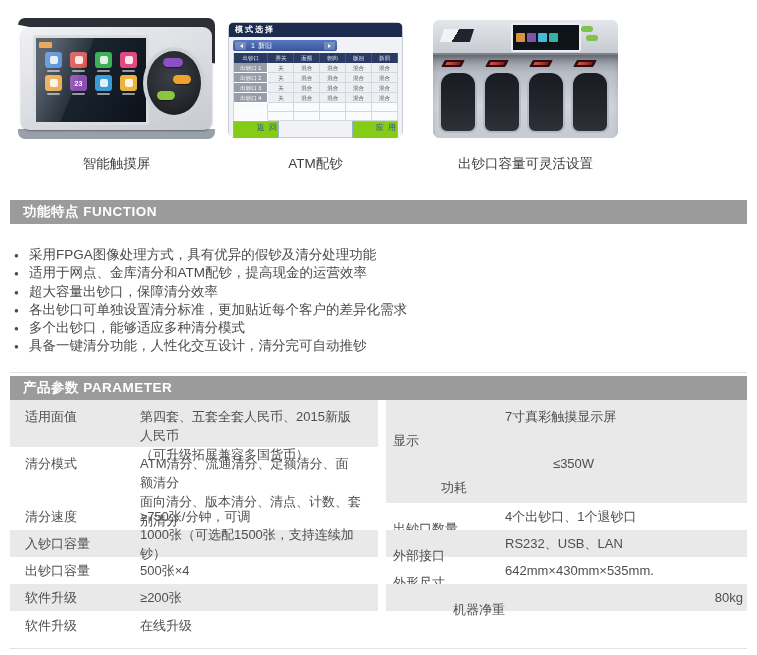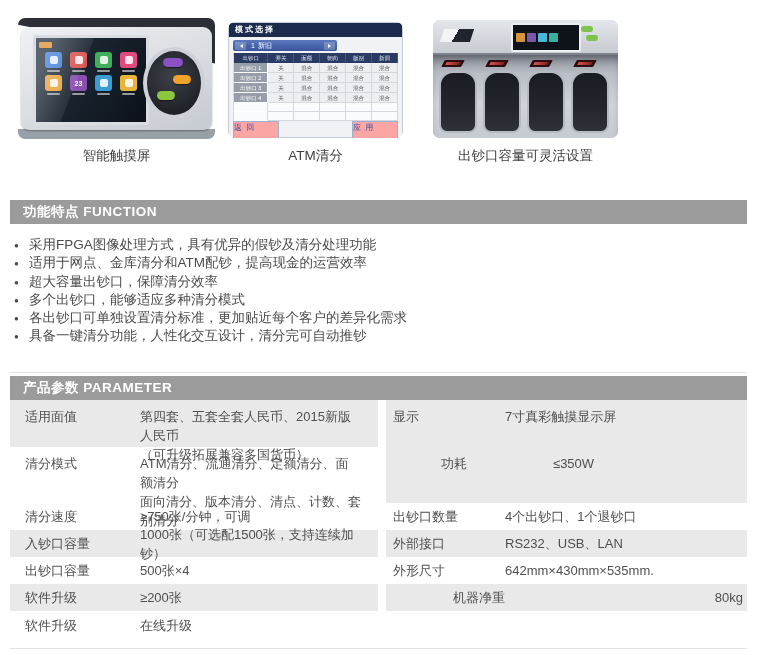--- a/index.html
+++ b/index.html
@@ -4,21 +4,21 @@
 <style>
   html,body{margin:0;padding:0;background:#fff;}
   #page{position:relative;width:757px;height:655px;background:#ffffff;overflow:hidden;
         font-family:"Liberation Sans","DejaVu Sans",sans-serif;color:#4b4b4b;}
 
   
   .fig{position:absolute;overflow:hidden;border-radius:7px;}
   #fig-touch{left:18px;top:18px;width:197px;height:121px;}
   #fig-atm{left:228px;top:22px;width:175px;height:116px;}
   #fig-machine{left:433px;top:20px;width:185px;height:118px;}
-  .caption{position:absolute;top:147px;height:18px;font-size:13.5px;color:#3e3e3e;
+  .caption{position:absolute;top:155px;height:18px;font-size:13.5px;color:#3e3e3e;
            text-align:center;line-height:18px;}
   #cap-touch{left:18px;width:197px;}
   #cap-atm{left:228px;width:175px;}
   #cap-machine{left:433px;width:185px;}
 
   
   .t-dark{position:absolute;top:0;left:0;right:0;height:48px;background:#2c2f35;
           clip-path:polygon(0 0,100% 0,100% 95%,0 14%);}
   .t-base{position:absolute;left:0;right:0;bottom:0;height:10px;background:#9aa0a8;}
   .t-body{position:absolute;left:3px;top:9px;right:3px;bottom:9px;border-radius:9px;
@@ -60,22 +60,22 @@
   .atm-row{display:flex;height:10px;}
   .atm-row.empty{height:9px;}
   .atm-c0{background:#989ea9;color:#fff;font-size:5.5px;line-height:10px;text-align:center;
           border-right:1px solid #fff;border-bottom:1px solid #fff;box-sizing:border-box;overflow:hidden;}
   .atm-cell{background:#edeff3;color:#555;font-size:5.5px;line-height:10px;text-align:center;
             border-right:1px solid #d4d7dd;border-bottom:1px solid #d4d7dd;box-sizing:border-box;overflow:hidden;}
   .atm-row.empty .atm-cell,.atm-row.empty .atm-c0{background:#fafbfc;color:transparent;
             border-right:1px solid #d4d7dd;}
   .c0{width:21%;} .cn{width:15.8%;}
   .atm-footer{margin-top:auto;display:flex;justify-content:space-between;}
-  .atm-btn{width:46px;height:20px;background:#fca5a5;border:1px solid #9fb0cf;color:#33539f;
-           font-size:8px;line-height:11px;text-align:left;letter-spacing:1px;box-sizing:border-box;}
+  .atm-btn{width:46px;height:20px;background:#84cc16;border:1px solid #9fb0cf;color:#33539f;
+           font-size:8px;line-height:11px;text-align:right;letter-spacing:1px;box-sizing:border-box;}
 
   
   .machine{position:relative;width:100%;height:100%;border-radius:2px;overflow:hidden;
            background:linear-gradient(#cdd1d7,#c2c6cd);}
   .m-deck{position:relative;height:33px;background:linear-gradient(#e3e6ea,#c7cbd2);
           border-bottom:2px solid #7c828c;}
   .m-logo{position:absolute;left:9px;top:9px;width:30px;height:13px;transform:skewX(-18deg);
           background:linear-gradient(105deg,#f2f3f5 45%,#1f242e 45%);}
   .m-screen{position:absolute;left:78px;top:3px;width:60px;height:25px;background:#0e1219;
             border:2px solid #eceef1;border-radius:2px;display:flex;gap:2px;padding:0 3px;
@@ -94,35 +94,35 @@
 
   
   .section-bar{position:absolute;left:10px;width:737px;height:24px;background:#9b9b9b;
                color:#ffffff;font-size:13.5px;font-weight:bold;line-height:24px;
                padding-left:13px;box-sizing:border-box;letter-spacing:.5px;}
   #function-bar{top:200px;}
   #parameter-bar{top:376px;}
   .hairline{position:absolute;left:10px;width:737px;height:1px;background:#e3e3e3;}
 
   
-  #bullet-list{position:absolute;left:14px;top:236px;width:720px;margin:0;padding:0;list-style:none;}
+  #bullet-list{position:absolute;left:14px;top:246px;width:720px;margin:0;padding:0;list-style:none;}
   #bullet-list li{position:relative;padding-left:15px;font-size:13.5px;line-height:18.3px;color:#4b4b4b;}
   #bullet-list li::before{content:"●";position:absolute;left:0;top:1px;font-size:8px;color:#4b4b4b;}
 
   
   #spec{position:absolute;left:10px;top:400px;width:737px;display:flex;}
   .spec-panel{display:flex;flex-direction:column;}
   #spec-left{width:368px;margin-right:8px;}
   #spec-right{width:361px;}
   .spec-row{display:flex;align-items:center;box-sizing:border-box;font-size:13px;color:#4f4f4f;}
   .spec-row.tall{align-items:flex-start;padding-top:7px;}
   .spec-row.shaded{background:#e9e9e9;}
   #spec-left .spec-label{flex:0 0 115px;padding-left:15px;}
   #spec-left .spec-value{flex:1;padding-right:17px;}
-  #spec-right .spec-label{flex:0 0 112px;padding-left:7px;}
+  #spec-right .spec-label{flex:0 0 112px;padding-left:7px;margin-top:24px;}
   #spec-right .spec-value{flex:1;padding-right:4px;}
   .spec-value{white-space:pre-line;line-height:19px;}
   .spec-label{line-height:19px;}
 </style>
 </head>
 <body>
 
 <div id="page">
 
   <div class="fig" id="fig-touch">
@@ -304,30 +304,30 @@
           <div class="pocket" style="left: 94px;"></div>
           <div class="led" style="left: 142px;">
             <div class="led-glow"></div>
           </div>
           <div class="pocket" style="left: 138px;"></div>
         </div>
     </div>
   </div>
 
   <div class="caption" id="cap-touch">智能触摸屏</div>
-  <div class="caption" id="cap-atm">ATM清分</div>
+  <div class="caption" id="cap-atm">ATM配钞</div>
   <div class="caption" id="cap-machine">出钞口容量可灵活设置</div>
 
   <div class="section-bar" id="function-bar">功能特点 FUNCTION</div>
   <ul id="bullet-list">
       <li>采用FPGA图像处理方式，具有优异的假钞及清分处理功能</li>
       <li>适用于网点、金库清分和ATM配钞，提高现金的运营效率</li>
       <li>超大容量出钞口，保障清分效率</li>
+      <li>各出钞口可单独设置清分标准，更加贴近每个客户的差异化需求</li>
       <li>多个出钞口，能够适应多种清分模式</li>
-      <li>各出钞口可单独设置清分标准，更加贴近每个客户的差异化需求</li>
       <li>具备一键清分功能，人性化交互设计，清分完可自动推钞</li>
     </ul>
 
   <div class="hairline" style="top:372px;"></div>
   <div class="section-bar" id="parameter-bar">产品参数 PARAMETER</div>
   <div id="spec">
     <div class="spec-panel" id="spec-left">
         <div class="spec-row shaded tall" style="height: 47px;">
           <div class="spec-label">适用面值</div>
           <div class="spec-value">第四套、五套全套人民币、2015新版人民币

